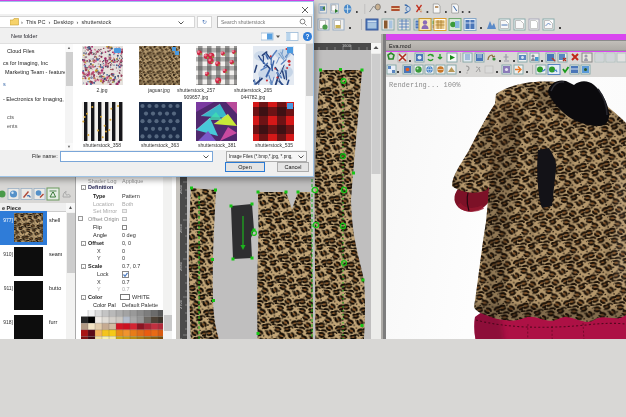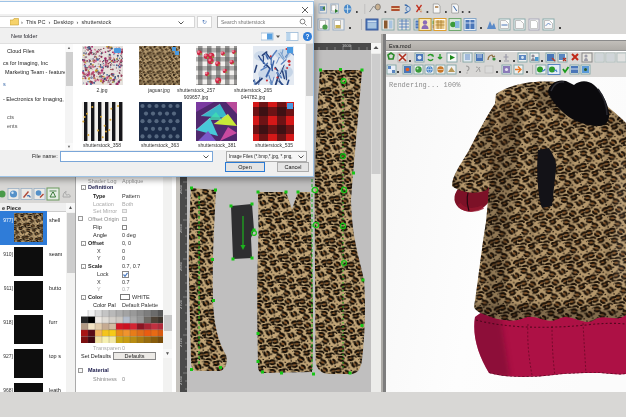--- a/index.html
+++ b/index.html
@@ -1,18 +1,18 @@
 <!DOCTYPE html>
 <html><head><meta charset="utf-8">
 <style>
 *{margin:0;padding:0;box-sizing:border-box}
 html,body{width:626px;height:417px;overflow:hidden}
 body{font-family:"Liberation Sans",sans-serif;background:#d8d7d5}
 .a{position:absolute}
-#app{position:relative;width:626px;height:392px;overflow:hidden;background:#ffffff}
+#app{position:relative;width:626px;height:339px;overflow:hidden;background:#d946ef}
 </style></head>
 <body>
 <div id="app">
 
 <svg class="a" style="left:314px;top:0" width="312" height="34" viewBox="0 0 312 34">
   <rect width="312" height="34" fill="#d8d7d5"></rect>
 
   <g transform="scale(0.84 1)">
     <rect x="6" y="4" width="9" height="9" fill="#e8e6e2" stroke="#9ab0c8" stroke-width="1"></rect>
     <path d="M7 6h5v5H7z" fill="#7aa0c8"></path>

